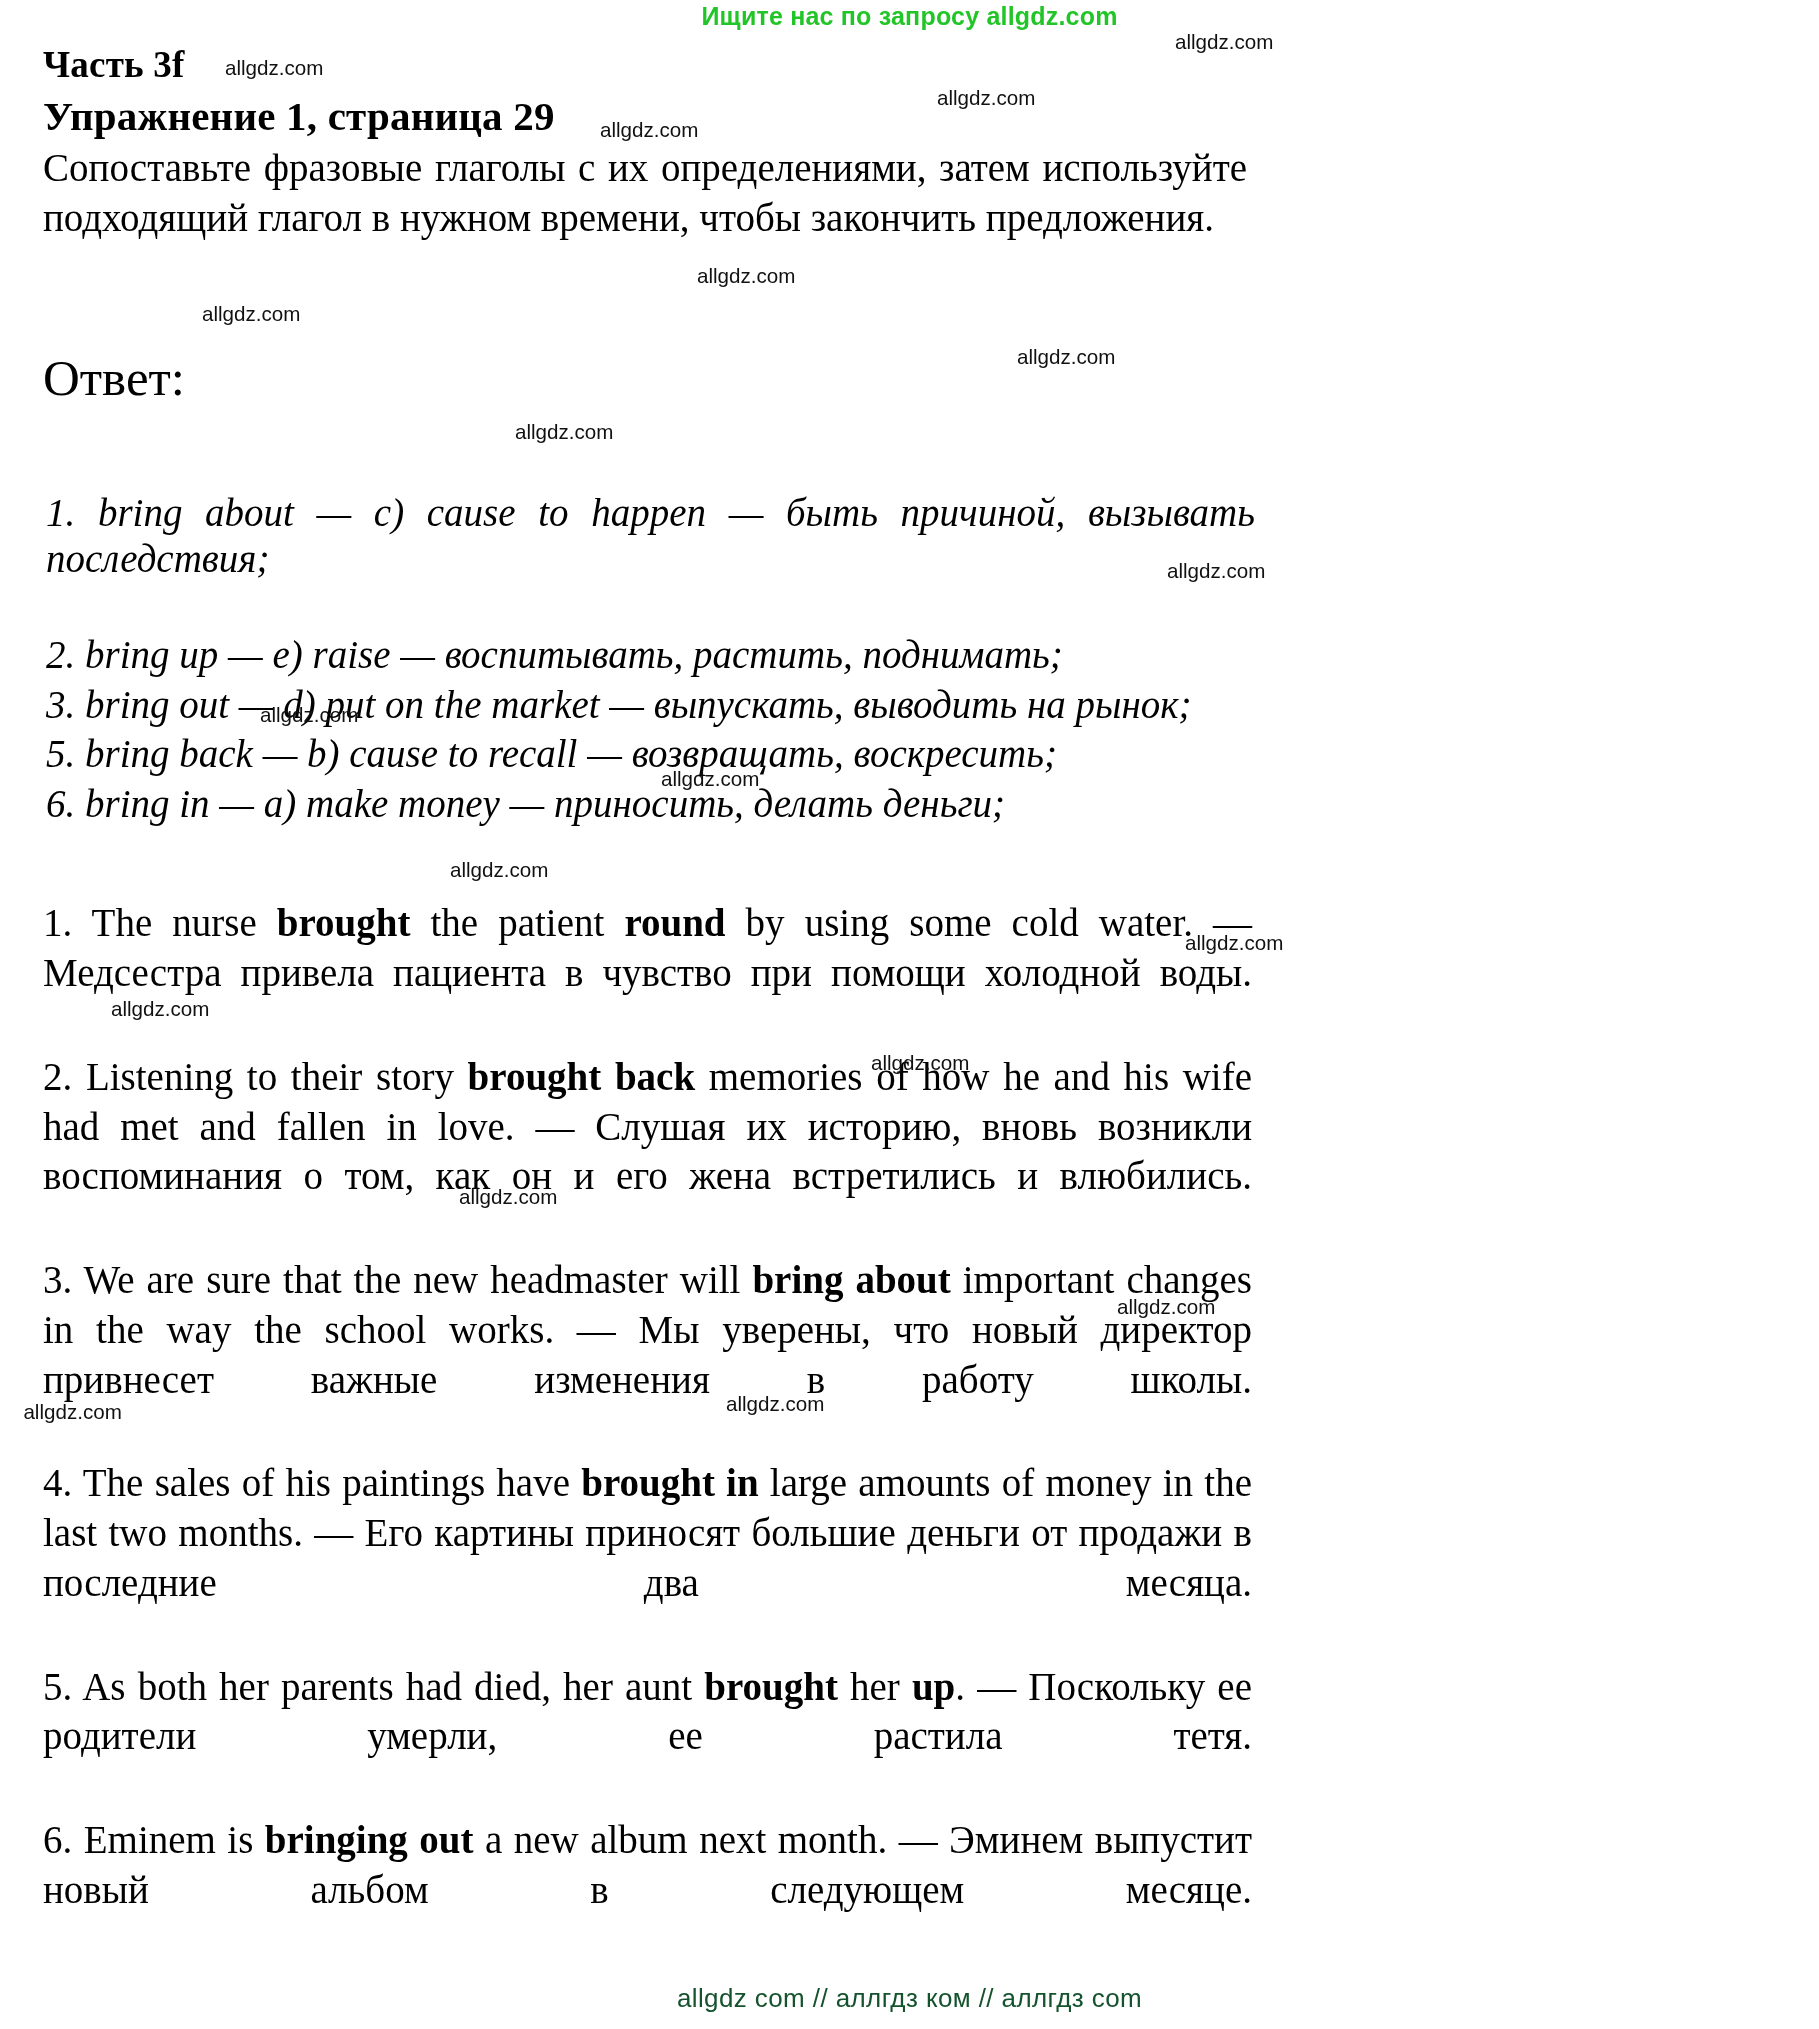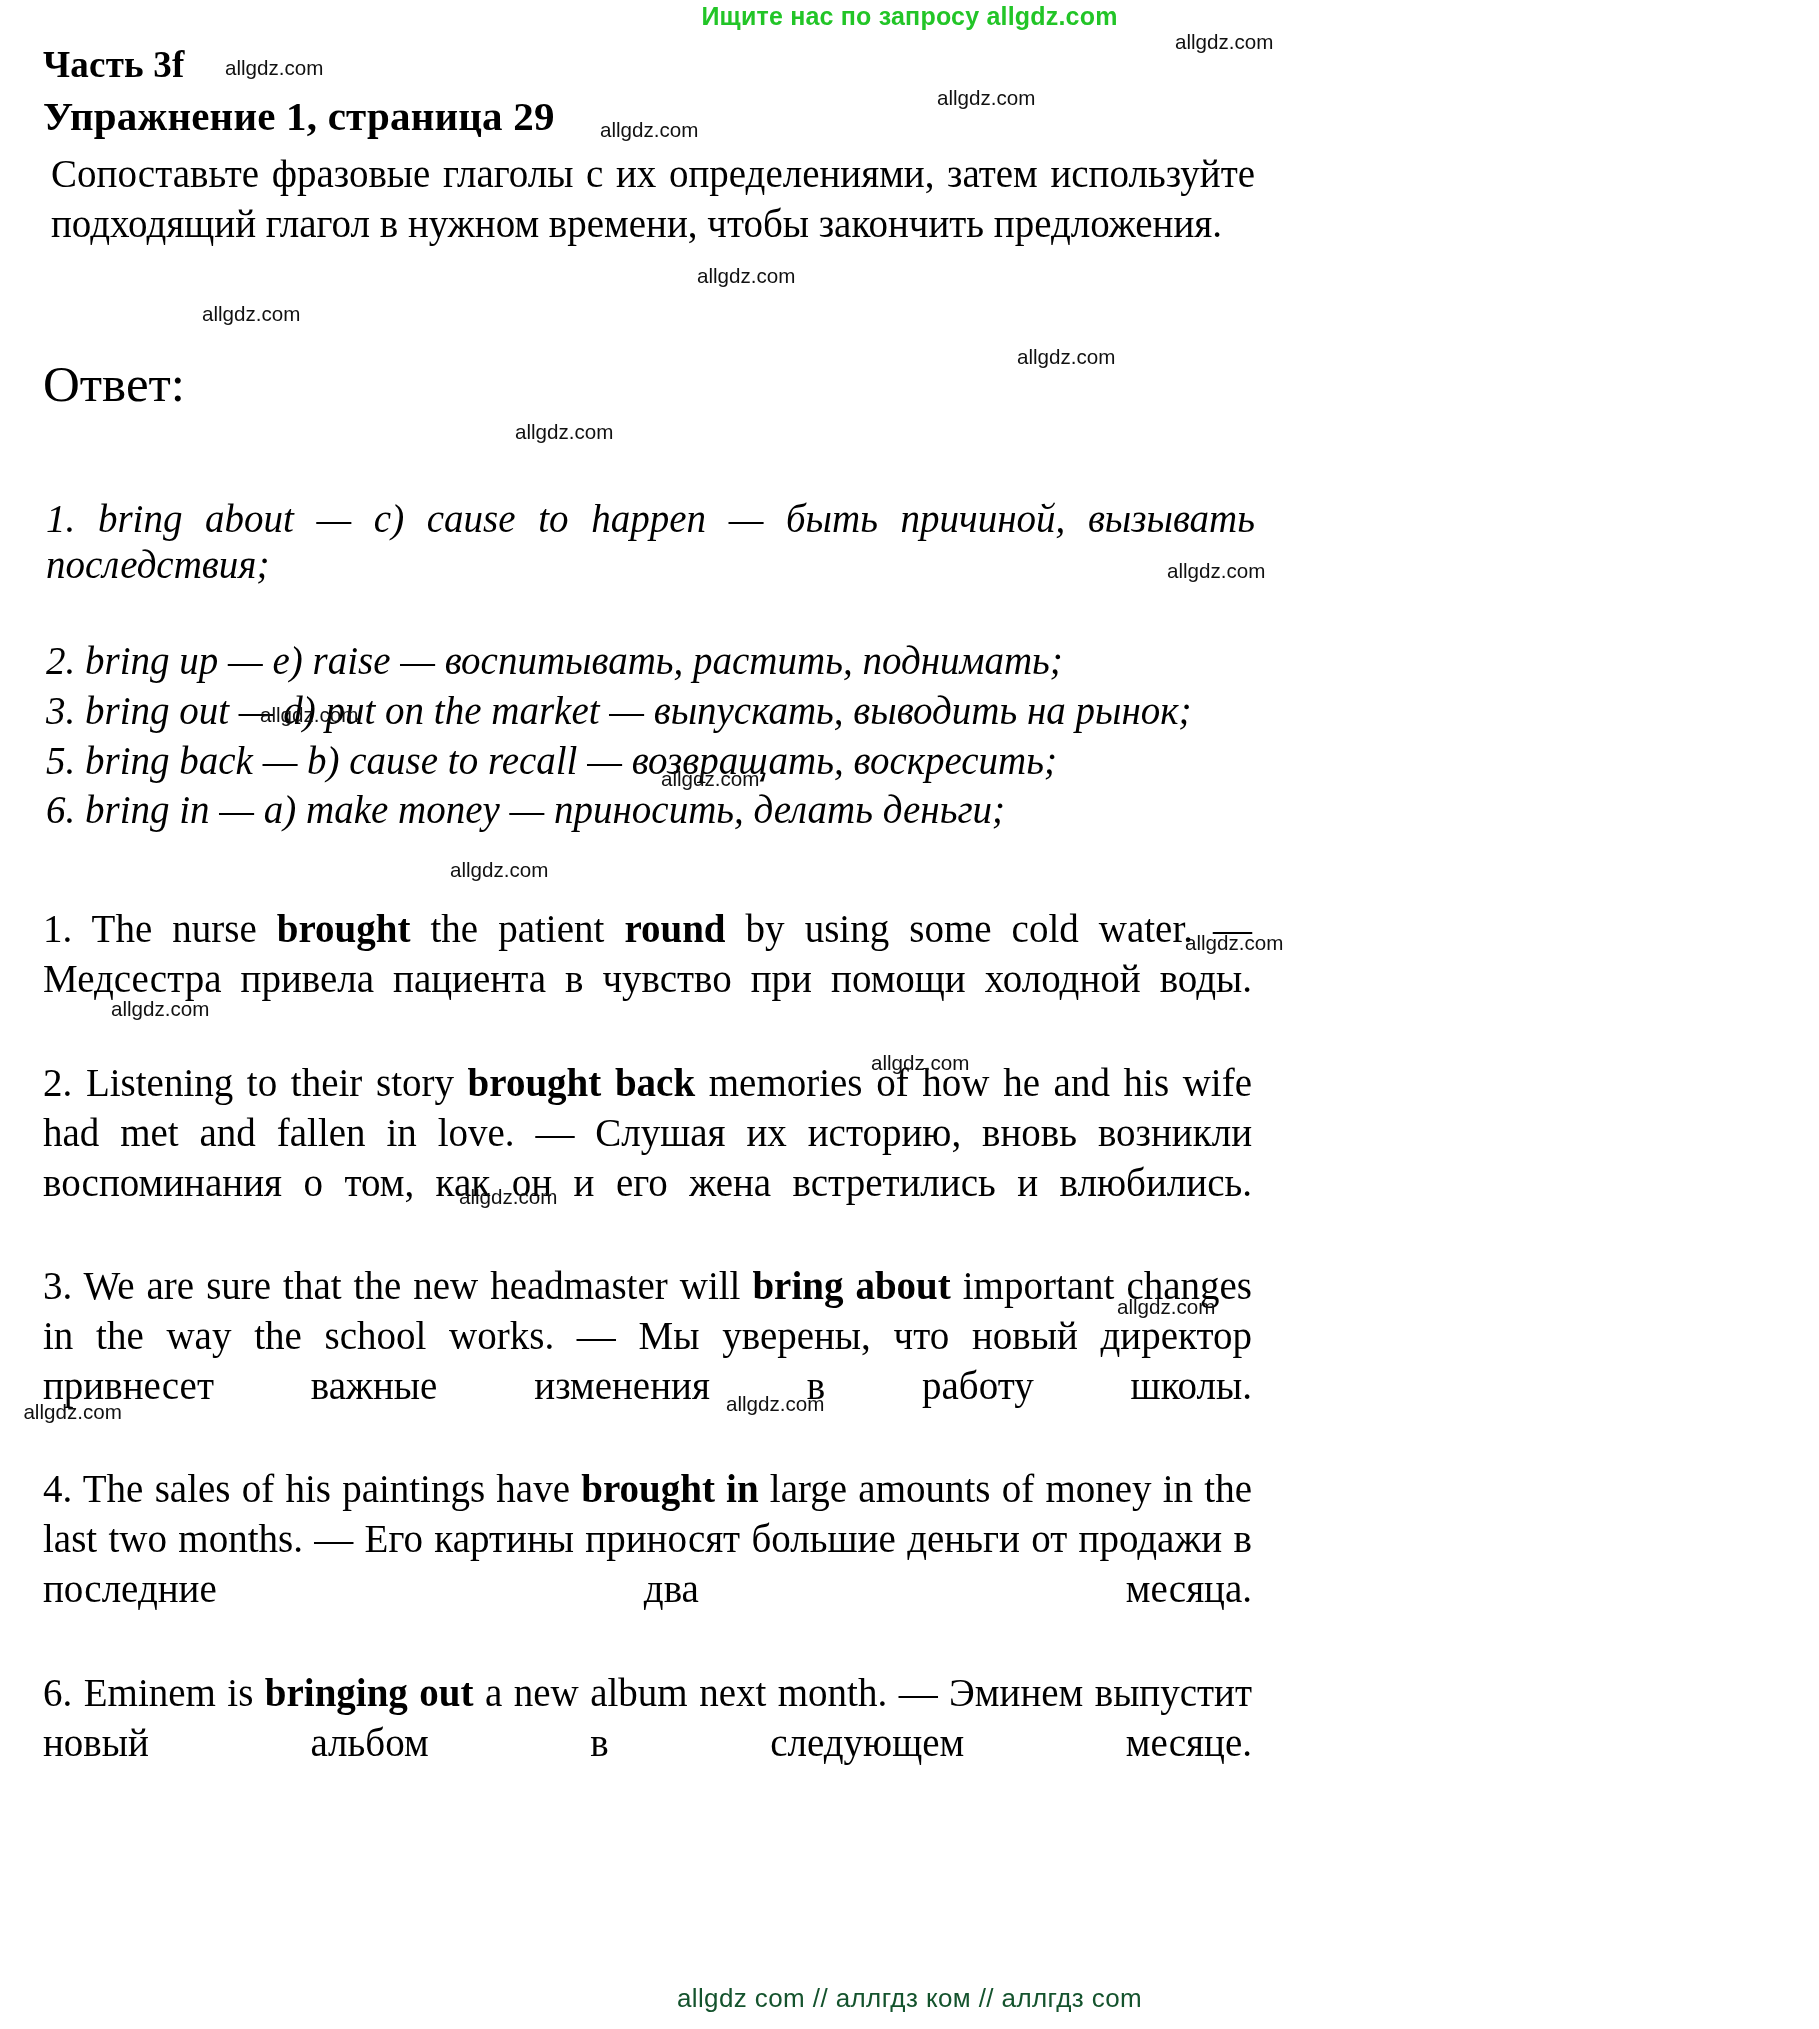--- a/index.html
+++ b/index.html
@@ -64,21 +64,21 @@
   .h-ex {
     font-size: 41px;
     font-weight: 700;
     line-height: 1.2;
     margin: 0 0 1.9px 0;
     letter-spacing: 0.2px;
   }
   .intro {
     font-size: 39px;
     line-height: 1.28;
-    margin: 8px;
+    margin: 0;
     text-align: justify;
     text-justify: inter-word;
     width: 1204px;
   }
   .answer-label {
     font-size: 51px;
     line-height: 1.2;
     margin: 105px 0 0 0;
   }
 
@@ -175,19 +175,20 @@
       <p class="match-item"><span>3.</span><span> bring out — d) put on the market — выпускать, выводить на рынок;</span></p>
       <p class="match-item"><span>5.</span><span> bring back — b) cause to recall — возвращать, воскресить;</span></p>
       <p class="match-item"><span>6.</span><span> bring in — a) make money — приносить, делать деньги;</span></p>
     </div>
 
   <div class="sentence-list" id="sentence-list">
       <p class="sentence-item justify-full"><span>1.</span> <span>The nurse </span><b>brought</b><span> the patient </span><b>round</b><span> by using some cold water. — Медсестра привела пациента в чувство при помощи холодной воды.</span></p>
       <p class="sentence-item justify-full"><span>2.</span> <span>Listening to their story </span><b>brought back</b><span> memories of how he and his wife had met and fallen in love. — Слушая их историю, вновь возникли воспоминания о том, как он и его жена встретились и влюбились.</span></p>
       <p class="sentence-item justify-full"><span>3.</span> <span>We are sure that the new headmaster will </span><b>bring about</b><span> important changes in the way the school works. — Мы уверены, что новый директор привнесет важные изменения в работу школы.</span></p>
       <p class="sentence-item justify-full"><span>4.</span> <span>The sales of his paintings have </span><b>brought in</b><span> large amounts of money in the last two months. — Его картины приносят большие деньги от продажи в последние два месяца.</span></p>
+      <p class="sentence-item justify-full"><span>5.</span> <span>As both her parents had died, her aunt </span><b>brought</b><span> her </span><b>up</b><span>. — Поскольку ее родители умерли, ее растила тетя.</span></p>
       <p class="sentence-item justify-full"><span>6.</span> <span>Eminem is </span><b>bringing out</b><span> a new album next month. — Эминем выпустит новый альбом в следующем месяце.</span></p>
     </div>
 
 </div>
 
 <div class="footer">allgdz com  //  аллгдз ком  //  аллгдз com</div>
 
 
 </body></html>

